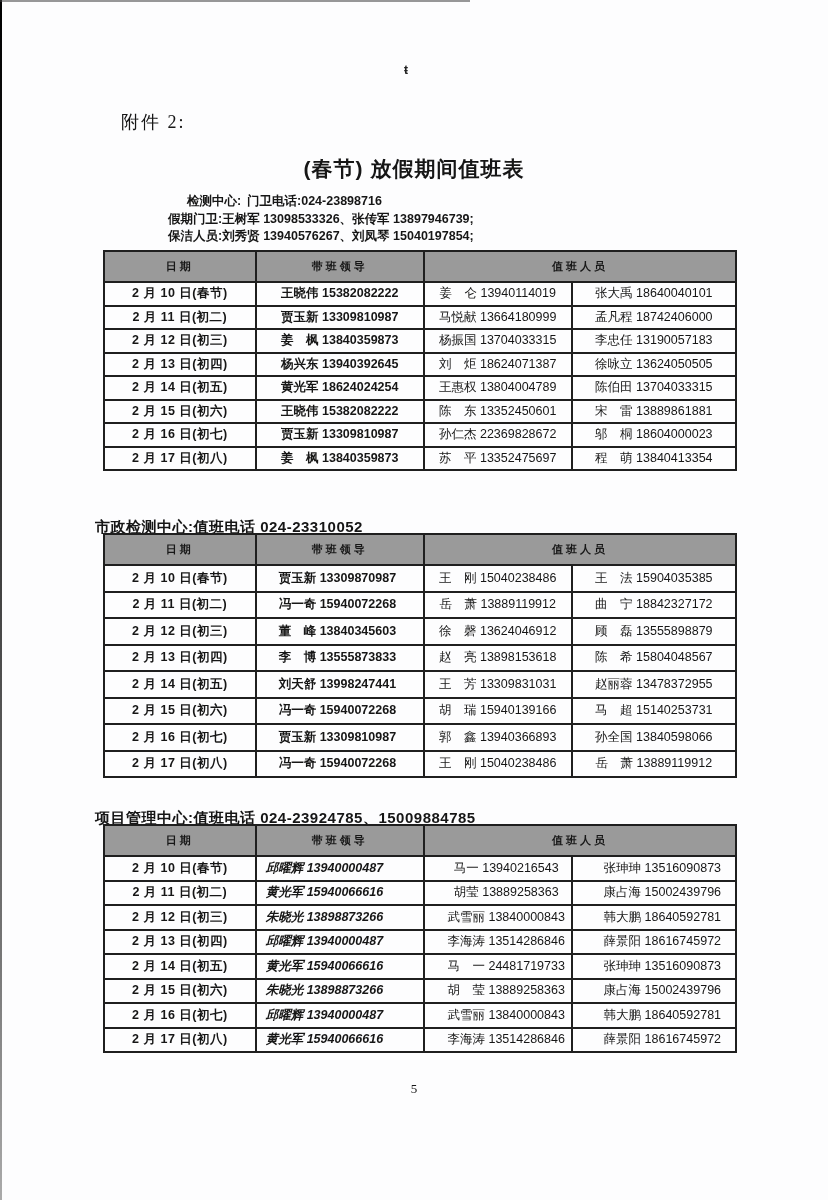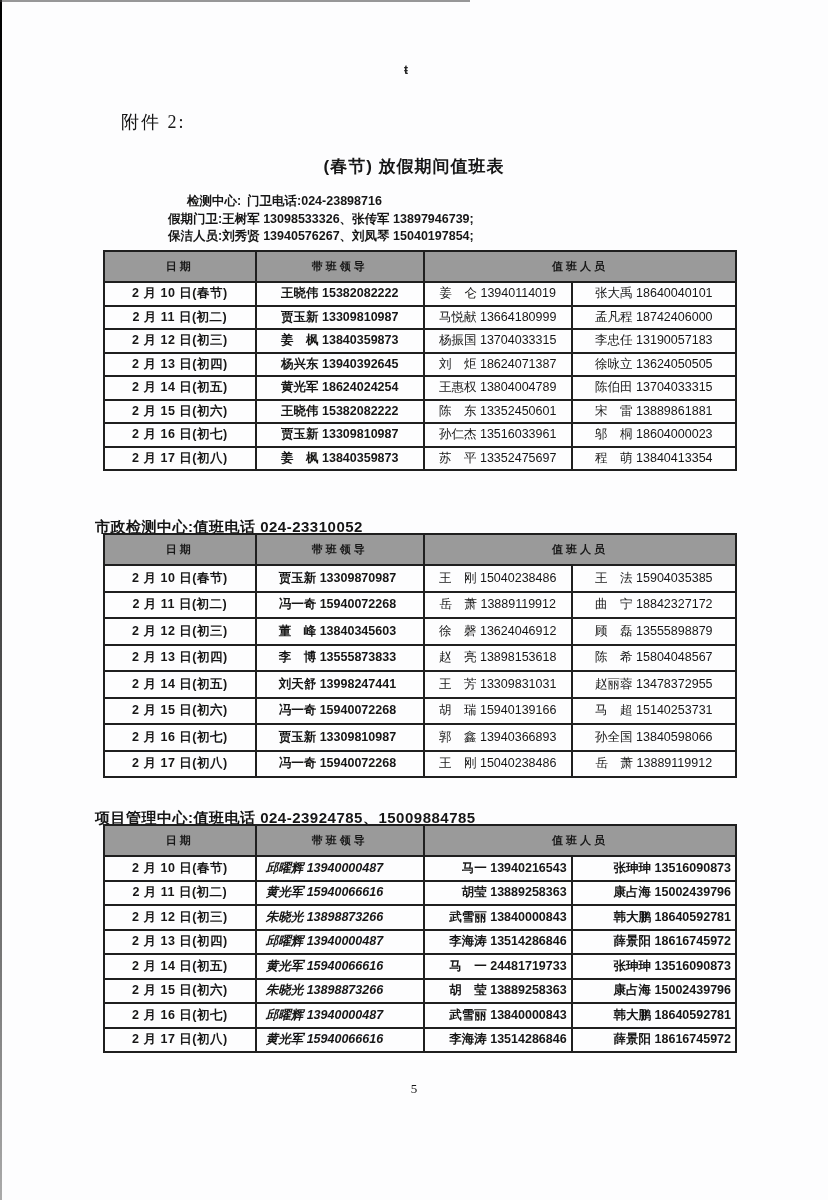--- a/index.html
+++ b/index.html
@@ -11,21 +11,21 @@
   }
   
   .edge-left{position:absolute;left:0;top:0;width:2px;height:1200px;
     background:linear-gradient(#000 0%,#333 40%,#777 80%,#aaa 100%);}
   .edge-top{position:absolute;left:0;top:0;width:470px;height:2px;background:#444;opacity:.55;}
   .top-mark{position:absolute;left:404px;top:63px;font-size:12px;color:#222;font-weight:bold;}
 
   .attach{position:absolute;left:121px;top:110px;font-size:18px;letter-spacing:2px;
     font-family:"Liberation Serif","DejaVu Serif",serif;}
   .doc-title{position:absolute;left:0;top:155px;width:828px;text-align:center;
-    font-size:17px;font-weight:bold;letter-spacing:1px;}
+    font-size:21px;font-weight:bold;letter-spacing:1px;}
 
   .contact{position:absolute;left:95px;top:193px;font-size:12.5px;font-weight:bold;line-height:17.5px;text-align:center;}
   .contact .l1 .lbl{margin-right:6px;}
   .contact .ind{margin-left:73px;}
 
   .sec-heading{position:absolute;left:95px;font-size:15px;font-weight:bold;letter-spacing:.5px;margin-top:11px;}
   .sec2-h{top:507px;}
   .sec3-h{top:798px;}
 
   table.tbl{position:absolute;left:103px;width:634px;border-collapse:collapse;table-layout:fixed;}
@@ -42,21 +42,21 @@
   .tbl2 td{height:24.5px;}
   .tbl3 td{height:22.5px;}
   .tbl col.c0{width:24%;}
   .tbl col.c1{width:26.6%;}
   .tbl col.c2{width:23.4%;}
   .tbl col.c3{width:26%;}
   .tbl td.c0{font-weight:bold;letter-spacing:.5px;}
   .tbl td.c1{font-weight:bold;}
   .tbl2 td.c1{text-align:left;padding-left:22px;}
   .tbl3 td.c1{text-align:left;padding-left:9px;font-style:italic;}
-  .tbl3 td.c2,.tbl3 td.c3{text-align:right;padding-left:21px;font-weight:bold;}
+  .tbl3 td.c2,.tbl3 td.c3{text-align:center;padding-left:21px;font-weight:normal;}
   .tbl1 td.c2,.tbl1 td.c3,.tbl2 td.c2,.tbl2 td.c3{font-weight:normal;}
 
   .page-num{position:absolute;left:0;top:1081px;width:828px;text-align:center;
     font-size:13px;font-family:"Liberation Serif","DejaVu Serif",serif;}
 </style>
 </head>
 <body>
 
 <div class="edge-left"></div>
 <div class="edge-top"></div>
@@ -120,21 +120,21 @@
       </tr>
       <tr>
         <td class="c0">2 月 15 日(初六)</td>
         <td class="c1">王晓伟 15382082222</td>
         <td class="c2">陈　东 13352450601</td>
         <td class="c3">宋　雷 13889861881</td>
       </tr>
       <tr>
         <td class="c0">2 月 16 日(初七)</td>
         <td class="c1">贾玉新 13309810987</td>
-        <td class="c2">孙仁杰 13516033961</td>
+        <td class="c2">孙仁杰 22369828672</td>
         <td class="c3">邬　桐 18604000023</td>
       </tr>
       <tr>
         <td class="c0">2 月 17 日(初八)</td>
         <td class="c1">姜　枫 13840359873</td>
         <td class="c2">苏　平 13352475697</td>
         <td class="c3">程　萌 13840413354</td>
       </tr>
     </tbody>
 </table>

